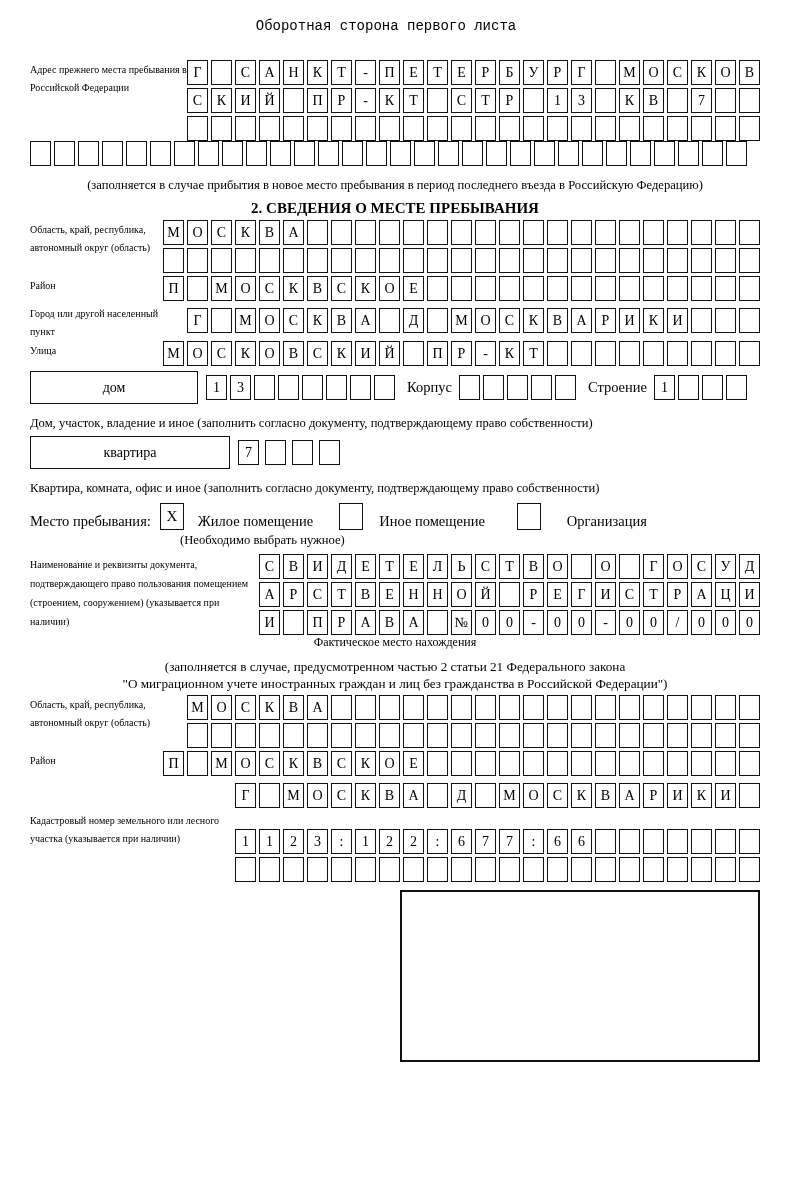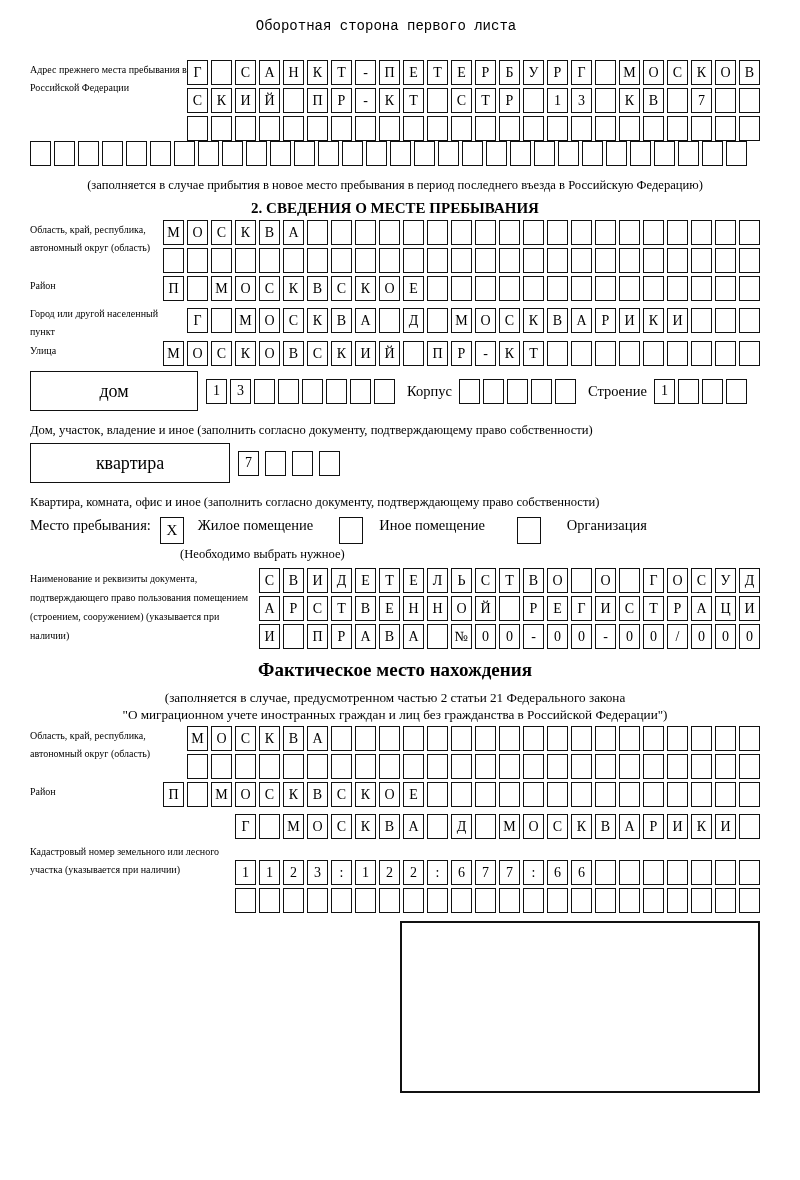--- a/index.html
+++ b/index.html
@@ -22,36 +22,36 @@
     width: 21px; height: 25px; flex: none;
     border: 1.8px solid #111;
     display: flex; align-items: center; justify-content: center;
     font-size: 14px; line-height: 1;
   }
   .caption { font-size: 12.6px; line-height: 15px; margin-top: 12px; }
   .caption.center { text-align: center; }
   .section-title { text-align: center; font-weight: bold; font-size: 15px; margin-top: 7px; }
 
   .labelbox {
-    border: 1.8px solid #111; height: 40px; flex: none;
+    border: 1.8px solid #111; height: 33px; flex: none;
     display: flex; align-items: center; justify-content: center;
-    font-size: 18px;
+    font-size: 14px;
   }
   .house-row, .apt-row { display: flex; align-items: center; margin-top: 5px; }
   .inline-lbl { font-size: 14.5px; margin: 0 7px 0 12px; flex: none; }
   .gap8 { width: 8px; flex: none; }
 
-  .type-row { display: flex; align-items: flex-start; margin-top: 7px; font-size: 14.5px; }
+  .type-row { display: flex; align-items: flex-end; margin-top: 7px; font-size: 14.5px; }
   .checkbox {
     width: 24px; height: 27px; flex: none; border: 1.8px solid #111;
     display: flex; align-items: center; justify-content: center; font-size: 15px;
   }
   .type-caption { font-size: 12.6px; margin-top: 3px; margin-left: 150px; width: 340px; text-align: left; }
 
-  .subtitle { text-align: center; font-weight: bold; font-size: 19px; margin-top: 10px; }
+  .subtitle { text-align: center; font-weight: normal; font-size: 12px; }
   .note-line { text-align: center; font-size: 13.2px; line-height: 17px; }
   .note-block { margin-top: 8px; margin-bottom: 2px; }
 
   .doc-label { line-height: 19px; }
   .pad-top18 { padding-top: 18px; }
 
   .mark-box {
     width: 360px; height: 172px; border: 2px solid #111;
     margin-left: auto; margin-top: 8px;
   }

